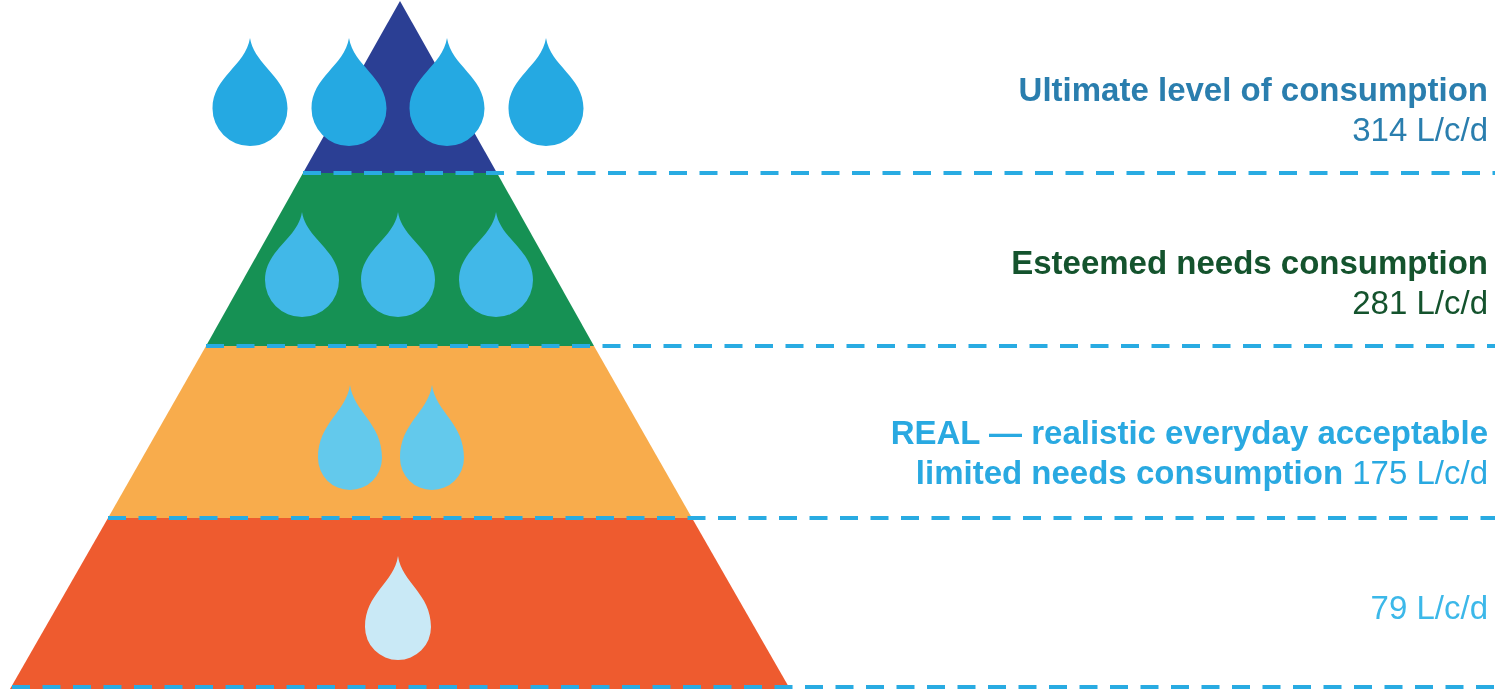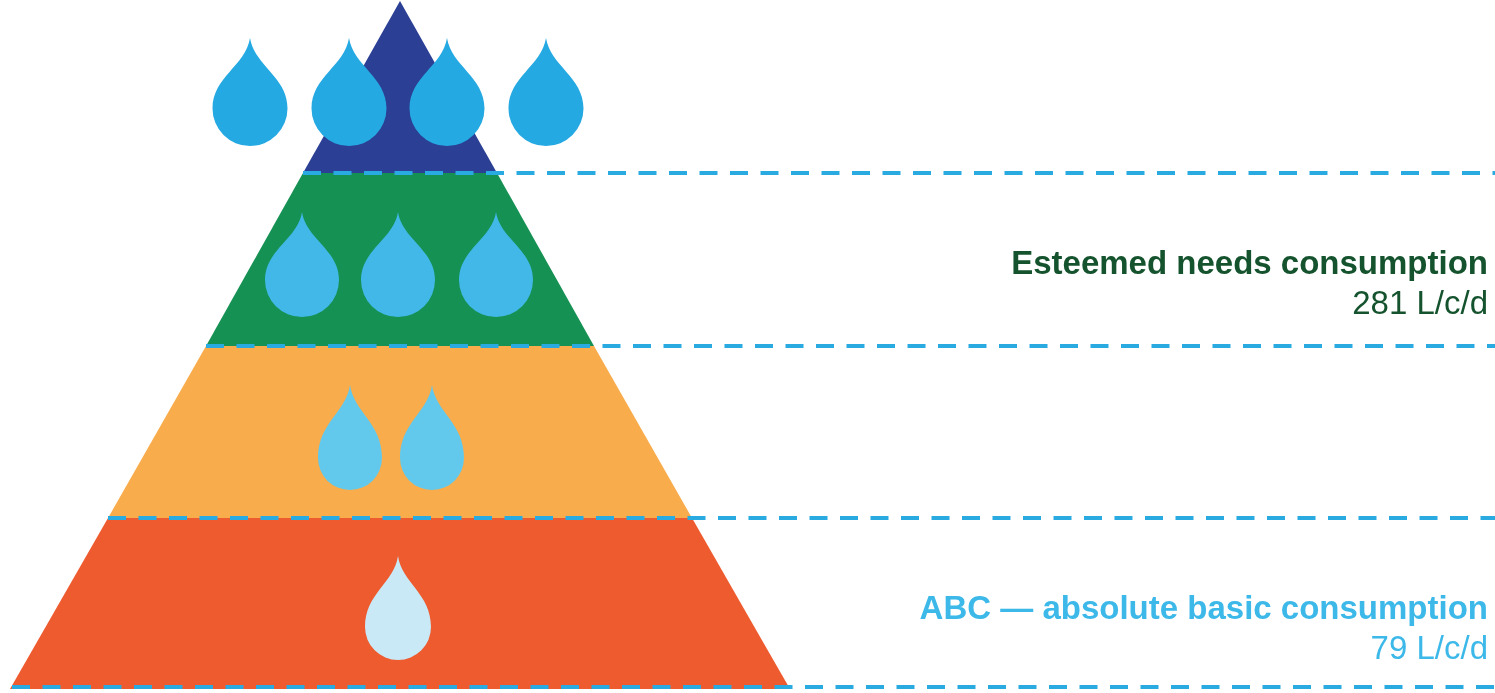--- a/index.html
+++ b/index.html
@@ -51,25 +51,32 @@
         <path d="M 432 385 C 428.16 412.3 400 422.8 400 458 A 32 32 0 0 0 464 458 C 464 422.8 435.84 412.3 432 385 Z" fill="#63C9EC"></path>
         <path d="M 398 556 C 394.04 583.04 365 593.44 365 627 A 33 33 0 0 0 431 627 C 431 593.44 401.96 583.04 398 556 Z" fill="#C9E9F6"></path>
       </g>
 
     <line x1="303" y1="173" x2="1495" y2="173" stroke-width="4" stroke-dasharray="18 12.5" stroke="#29ABE2"></line>
     <line x1="206" y1="346" x2="1495" y2="346" stroke-width="4" stroke-dasharray="18 12.5" stroke="#29ABE2"></line>
     <line x1="108" y1="518" x2="1495" y2="518" stroke-width="4" stroke-dasharray="18 12.5" stroke="#29ABE2"></line>
     <line x1="12" y1="687" x2="1495" y2="687" stroke-width="4" stroke-dasharray="18 12.5" stroke="#29ABE2"></line>
   </svg>
 
+  <div class="label lab1" style="color: rgb(42, 126, 174);">
+    <div class="t">Ultimate level of consumption</div>
+    <div class="v">314 L/c/d</div>
+  </div>
 
   <div class="label lab2" style="color: #14532d;">
     <div class="t">Esteemed needs consumption</div>
     <div class="v">281 L/c/d</div>
   </div>
 
+  <div class="label lab3" style="color: rgb(41, 169, 225);">
+    <div class="t">REAL — realistic everyday acceptable</div>
+    <div><span class="t">limited needs consumption</span><span class="v"> <span>175 L/c/d</span></span></div>
+  </div>
 
   <div class="label lab4" style="color: rgb(60, 184, 233);">
-    <div class="t">ABC — absolute basic consumption</div>
     <div class="v">79 L/c/d</div>
   </div>
 
 </div>
 
 </body></html>

